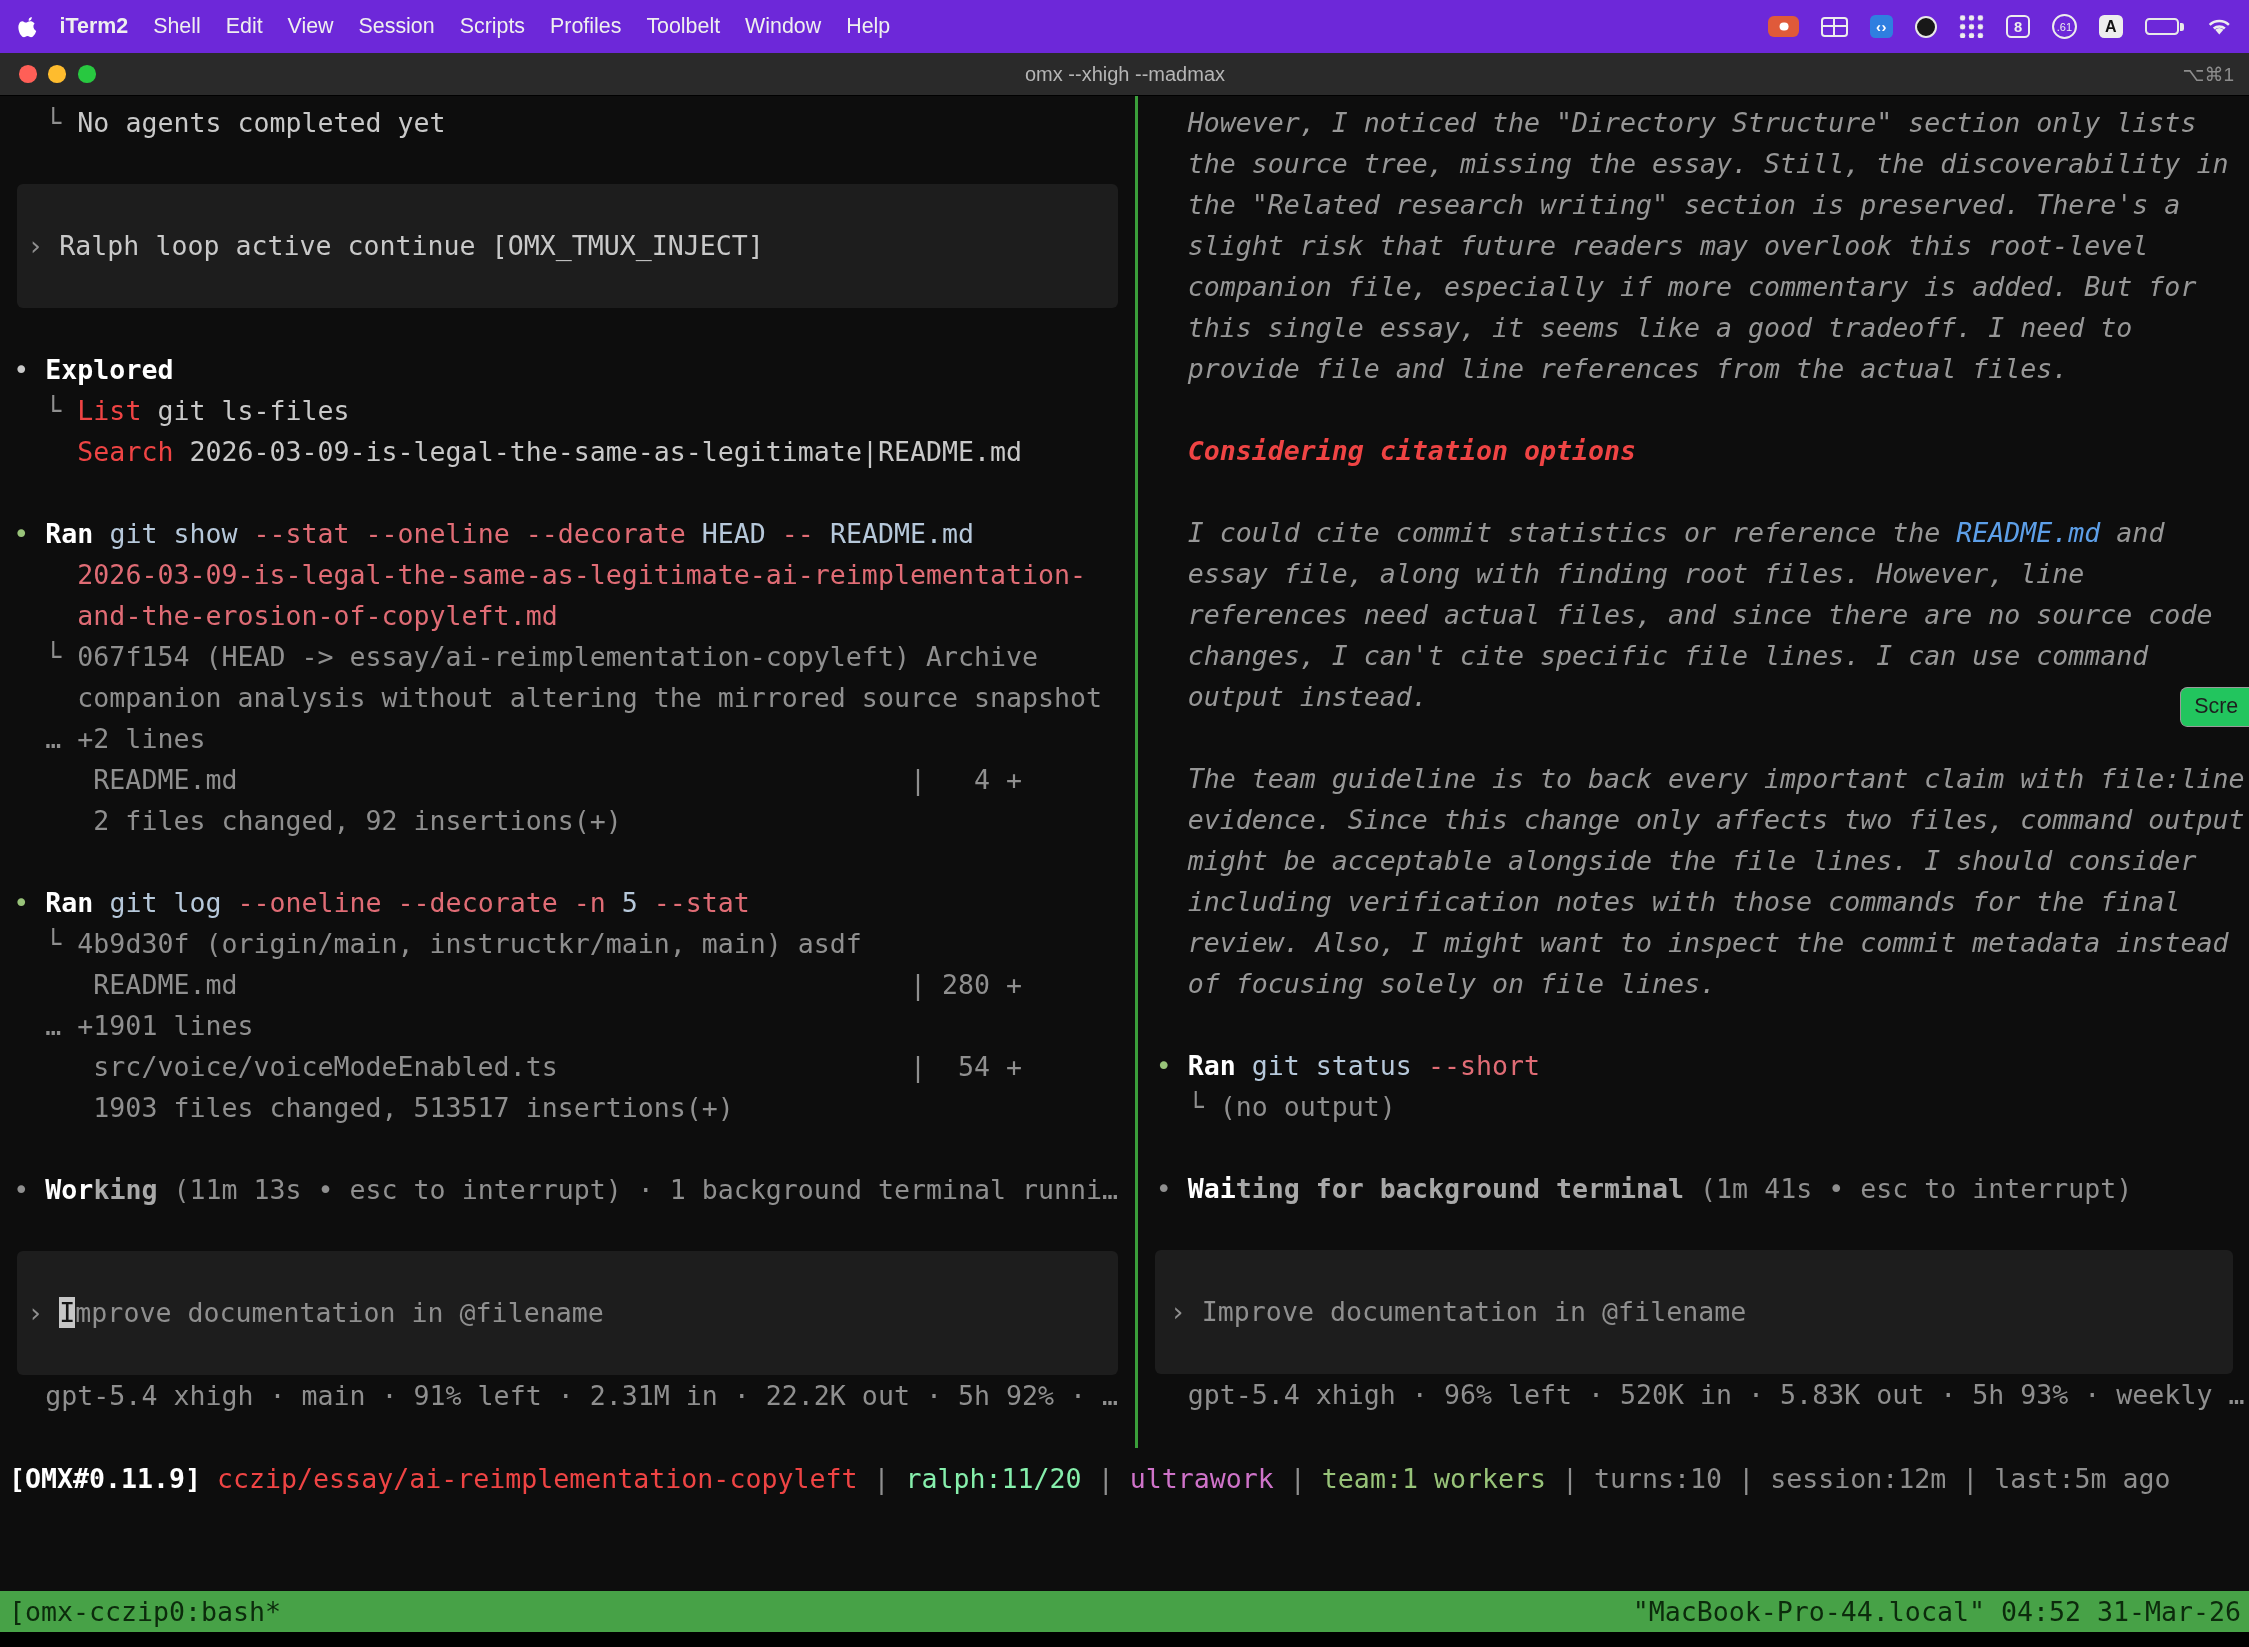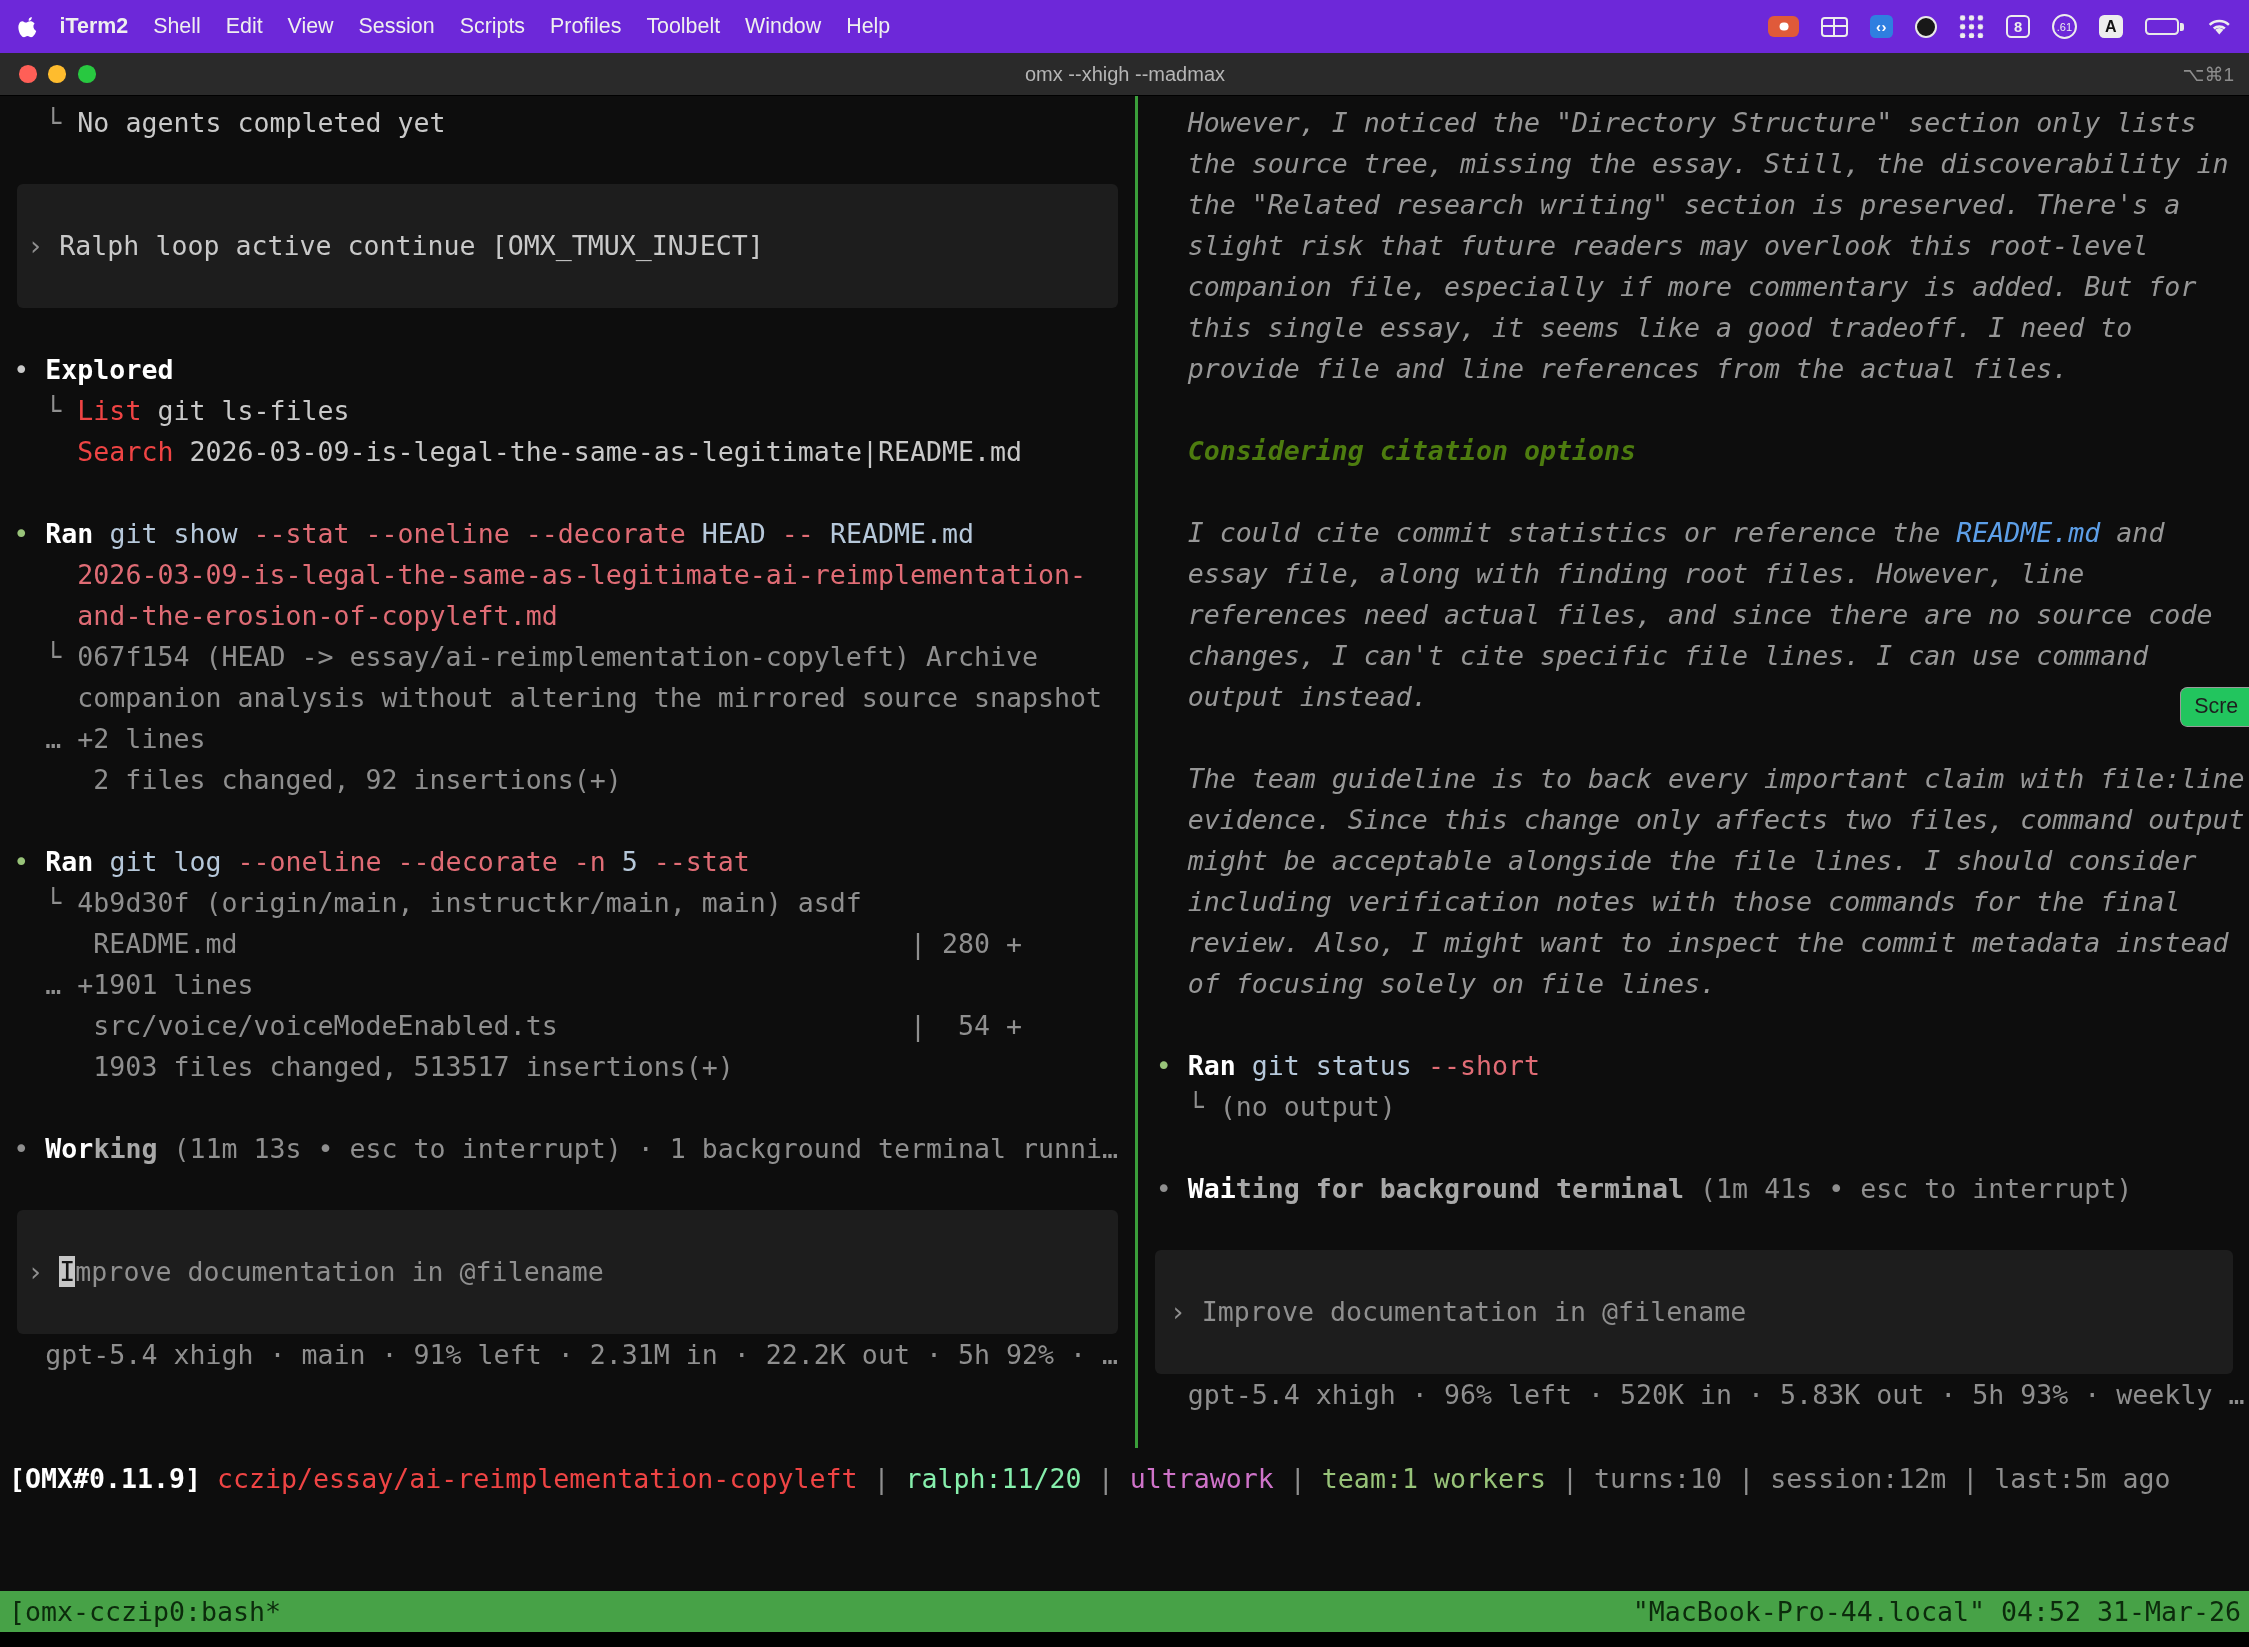--- a/index.html
+++ b/index.html
@@ -81,21 +81,21 @@
   .seg.dim{ color:#8f8f8f; }
   .seg.dim2{ color:#a8a8a8; font-weight:bold; }
   .seg.white{ color:#ffffff; font-weight:bold; }
   .seg.cmd{ color:#b6c8da; }
   .seg.red{ color:#e06c75; }
   .seg.blue{ color:#ef4444; }
   .seg.green{ color:#98c379; }
   .seg.yellow{ color:#86efac; }
   .seg.magenta{ color:#cf73c9; }
   .seg.it{ color:#979797; font-style:italic; }
-  .seg.itb{ color:#4d7c0f; font-style:italic; font-weight:bold; }
+  .seg.itb{ color:#ef4444; font-style:italic; font-weight:bold; }
   .seg.itblue{ color:#5d9fe8; font-style:italic; }
   .seg.cursor{ background:#c6c6c6; color:#141414; }
   .seg.tmux{ color:#0c2b0c; }
 
   
   .omxbar{ flex:0 0 56px; display:flex; align-items:flex-start; padding:14.8px 0 0 8.9px;
     font-size:26.6px; white-space:pre; background:#0d0d0d; }
   .gapspacer{ flex:0 0 87px; background:#0d0d0d; }
   .tmuxbar{ flex:0 0 37px; background:#47a247; display:flex; align-items:flex-end;
     justify-content:space-between; padding:0 8.9px; font-size:25px; white-space:pre; }
@@ -170,20 +170,21 @@
         <div class="tline"><span class="seg fg">• </span><span class="seg white">Explored</span></div>
         <div class="tline"><span class="seg dim">  └ </span><span class="seg blue">List</span><span class="seg fg"> git ls-files</span></div>
         <div class="tline"><span class="seg fg">    </span><span class="seg blue">Search</span><span class="seg fg"> 2026-03-09-is-legal-the-same-as-legitimate|README.md</span></div>
         <div class="tline"></div>
         <div class="tline"><span class="seg green">• </span><span class="seg white">Ran</span><span class="seg cmd"> git show </span><span class="seg red">--stat --oneline --decorate</span><span class="seg cmd"> HEAD </span><span class="seg red">--</span><span class="seg cmd"> README.md</span></div>
         <div class="tline"><span class="seg fg">    </span><span class="seg red">2026-03-09-is-legal-the-same-as-legitimate-ai-reimplementation-</span></div>
         <div class="tline"><span class="seg fg">    </span><span class="seg red">and-the-erosion-of-copyleft.md</span></div>
         <div class="tline"><span class="seg dim">  └ </span><span class="seg dim">067f154 (HEAD -&gt; essay/ai-reimplementation-copyleft) Archive</span></div>
         <div class="tline"><span class="seg dim">    companion analysis without altering the mirrored source snapshot</span></div>
         <div class="tline"><span class="seg dim">  … +2 lines</span></div>
+        <div class="tline"><span class="seg dim">     README.md                                          |   4 +</span></div>
         <div class="tline"><span class="seg dim">     2 files changed, 92 insertions(+)</span></div>
         <div class="tline"></div>
         <div class="tline"><span class="seg green">• </span><span class="seg white">Ran</span><span class="seg cmd"> git log </span><span class="seg red">--oneline --decorate</span><span class="seg cmd"> </span><span class="seg red">-n</span><span class="seg cmd"> 5 </span><span class="seg red">--stat</span></div>
         <div class="tline"><span class="seg dim">  └ </span><span class="seg dim">4b9d30f (origin/main, instructkr/main, main) asdf</span></div>
         <div class="tline"><span class="seg dim">     README.md                                          | 280 +</span></div>
         <div class="tline"><span class="seg dim">  … +1901 lines</span></div>
         <div class="tline"><span class="seg dim">     src/voice/voiceModeEnabled.ts                      |  54 +</span></div>
         <div class="tline"><span class="seg dim">     1903 files changed, 513517 insertions(+)</span></div>
         <div class="tline"></div>
         <div class="tline"><span class="seg dim">• </span><span class="seg white">Wor</span><span class="seg dim2">king</span><span class="seg dim"> (11m 13s • esc to interrupt) · 1 background terminal runni…</span></div>

